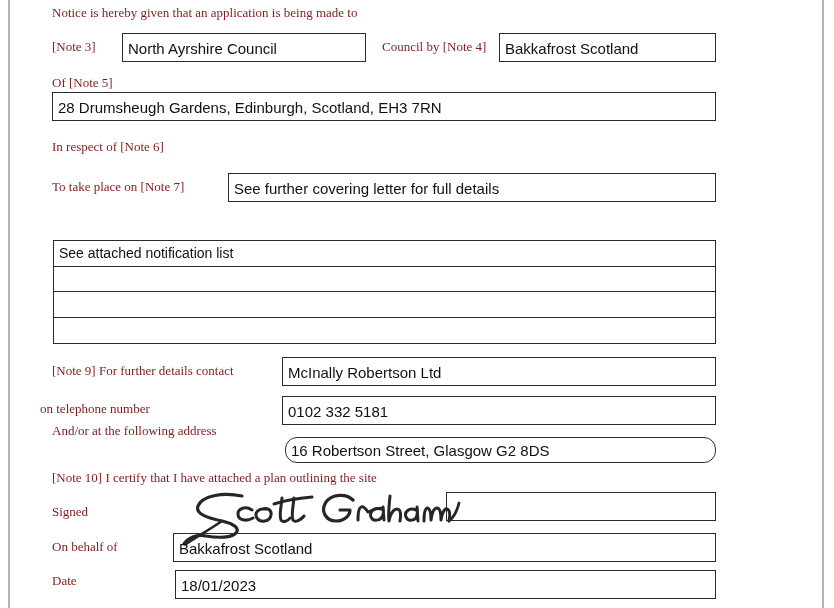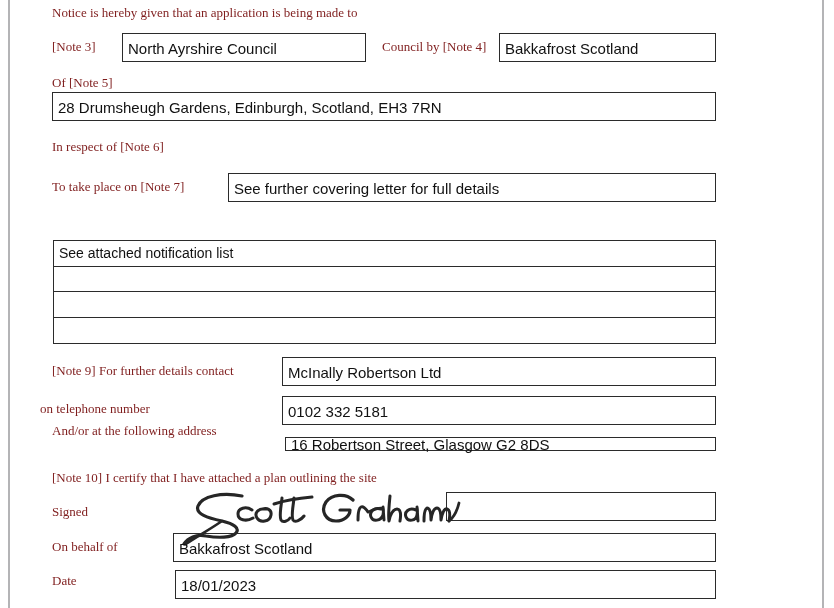--- a/index.html
+++ b/index.html
@@ -133,21 +133,21 @@
   <div class="box" style="left:282px; top:357px; width:434px; height:29px;">
     <span class="val">McInally Robertson Ltd</span>
   </div>
 
   <div class="lbl" style="left:40px; top:402px;">on telephone number</div>
   <div class="box" style="left:282px; top:396px; width:434px; height:29px;">
     <span class="val">0102 332 5181</span>
   </div>
 
   <div class="lbl" style="left:52px; top:424px;">And/or at the following address</div>
-  <div class="box" style="left:285px; top:437px; width:431px; height:14px;">
+  <div class="box" style="left:285px; top:437px; width:431px; height:26px;border-radius:12px;">
     <span class="val">16 Robertson Street, Glasgow G2 8DS</span>
   </div>
 
   <div class="lbl" style="left:52px; top:471px;">[Note 10]  I certify  that I have attached a plan outlining the site</div>
 
   <div class="lbl" style="left:52px; top:505px;">Signed</div>
   <div class="box" style="left:446px; top:492px; width:270px; height:29px;">
     <span class="val"></span>
   </div>
 

